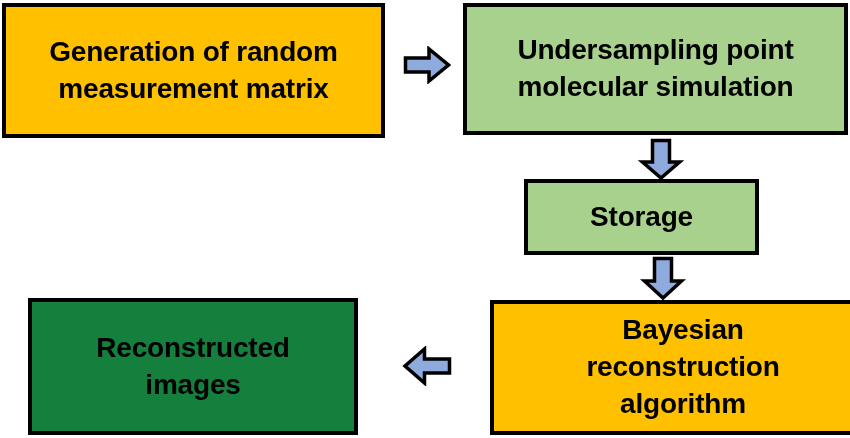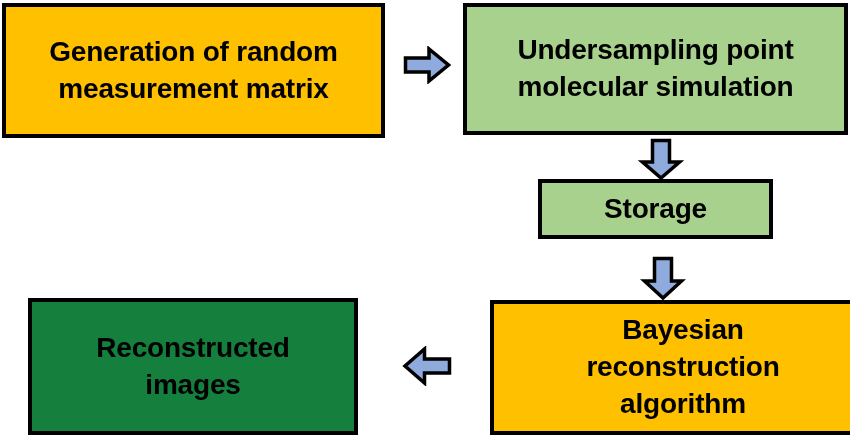--- a/index.html
+++ b/index.html
@@ -62,21 +62,21 @@
     <span>Undersampling point
 molecular simulation</span>
   </div>
 
   <div class="arrow" style="left:638px; top:138px; width:46px; height:42px;">
     <svg viewBox="0 0 92 84" preserveAspectRatio="none" aria-hidden="true">
       <path class="arrow-body" d="M29,5 L63,5 L63,48 L83,48 L46,80 L9,48 L29,48 Z"></path>
     </svg>
   </div>
 
-  <div class="node node-green" style="left:538px; top:179px; width:235px; height:60px;">
+  <div class="node node-green" style="left:524px; top:179px; width:235px; height:76px;">
     <span>Storage</span>
   </div>
 
   <div class="arrow" style="left:640px; top:256px; width:46px; height:44px;">
     <svg viewBox="0 0 92 88" preserveAspectRatio="none" aria-hidden="true">
       <path class="arrow-body" d="M29,5 L63,5 L63,50 L83,50 L46,84 L9,50 L29,50 Z"></path>
     </svg>
   </div>
 
   <div class="node node-orange" style="left:490px; top:300px; width:386px; height:135px;">

